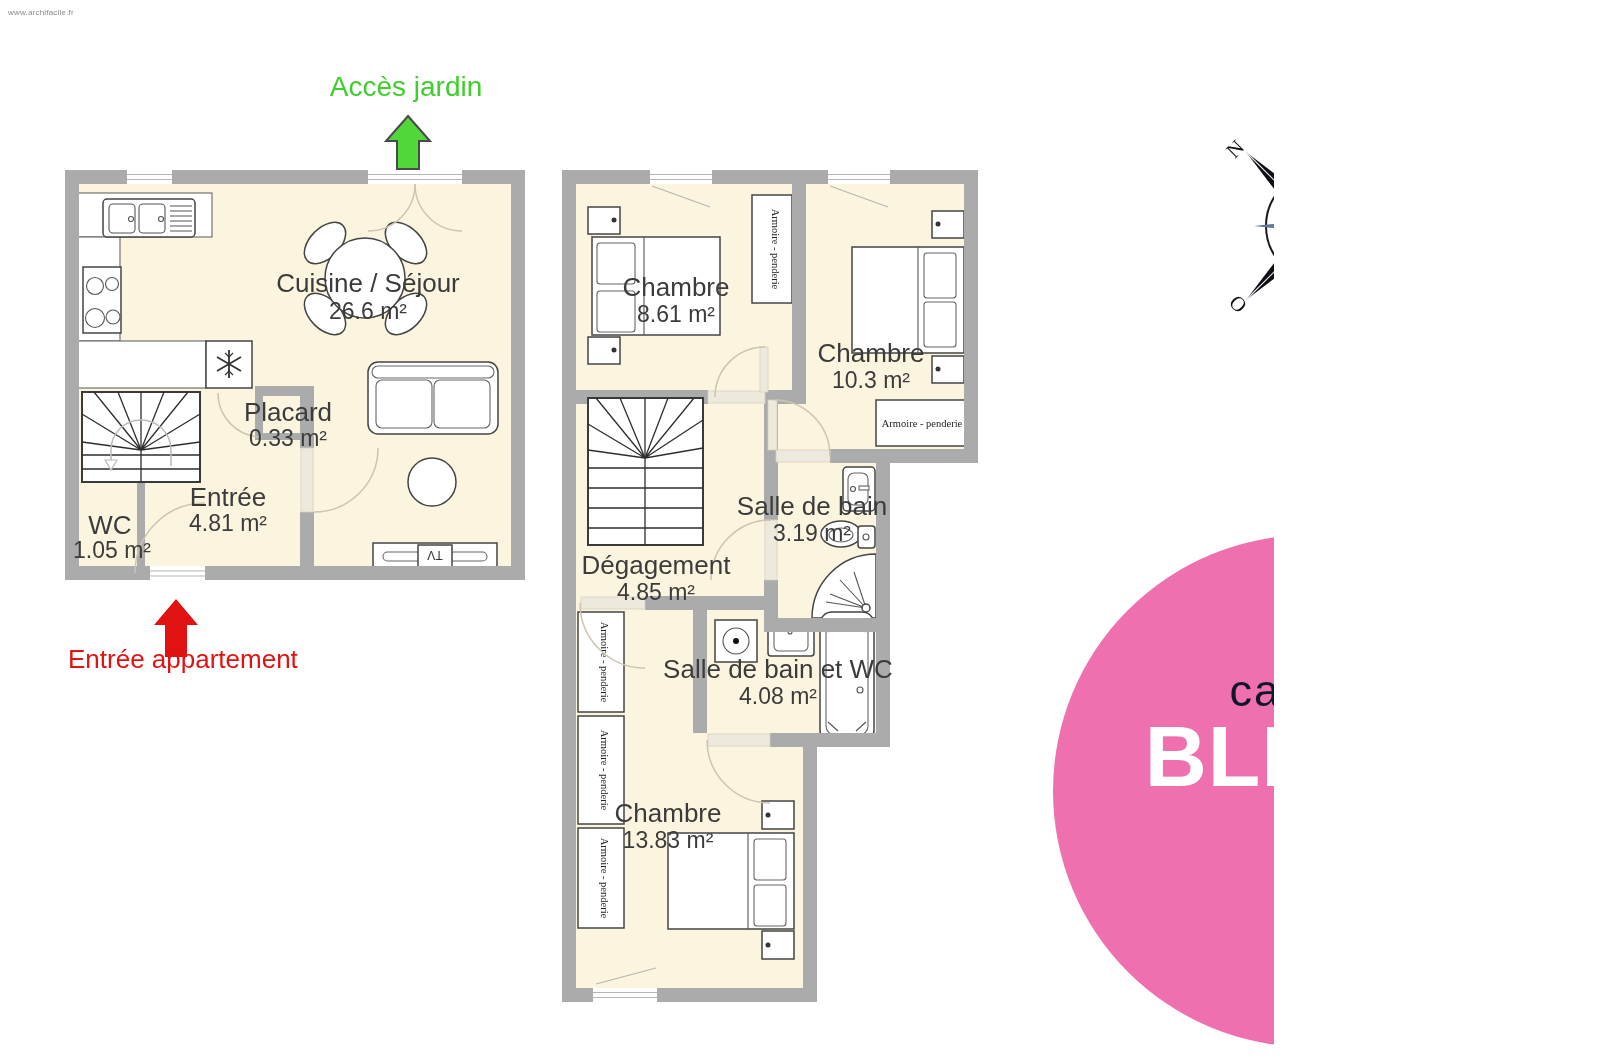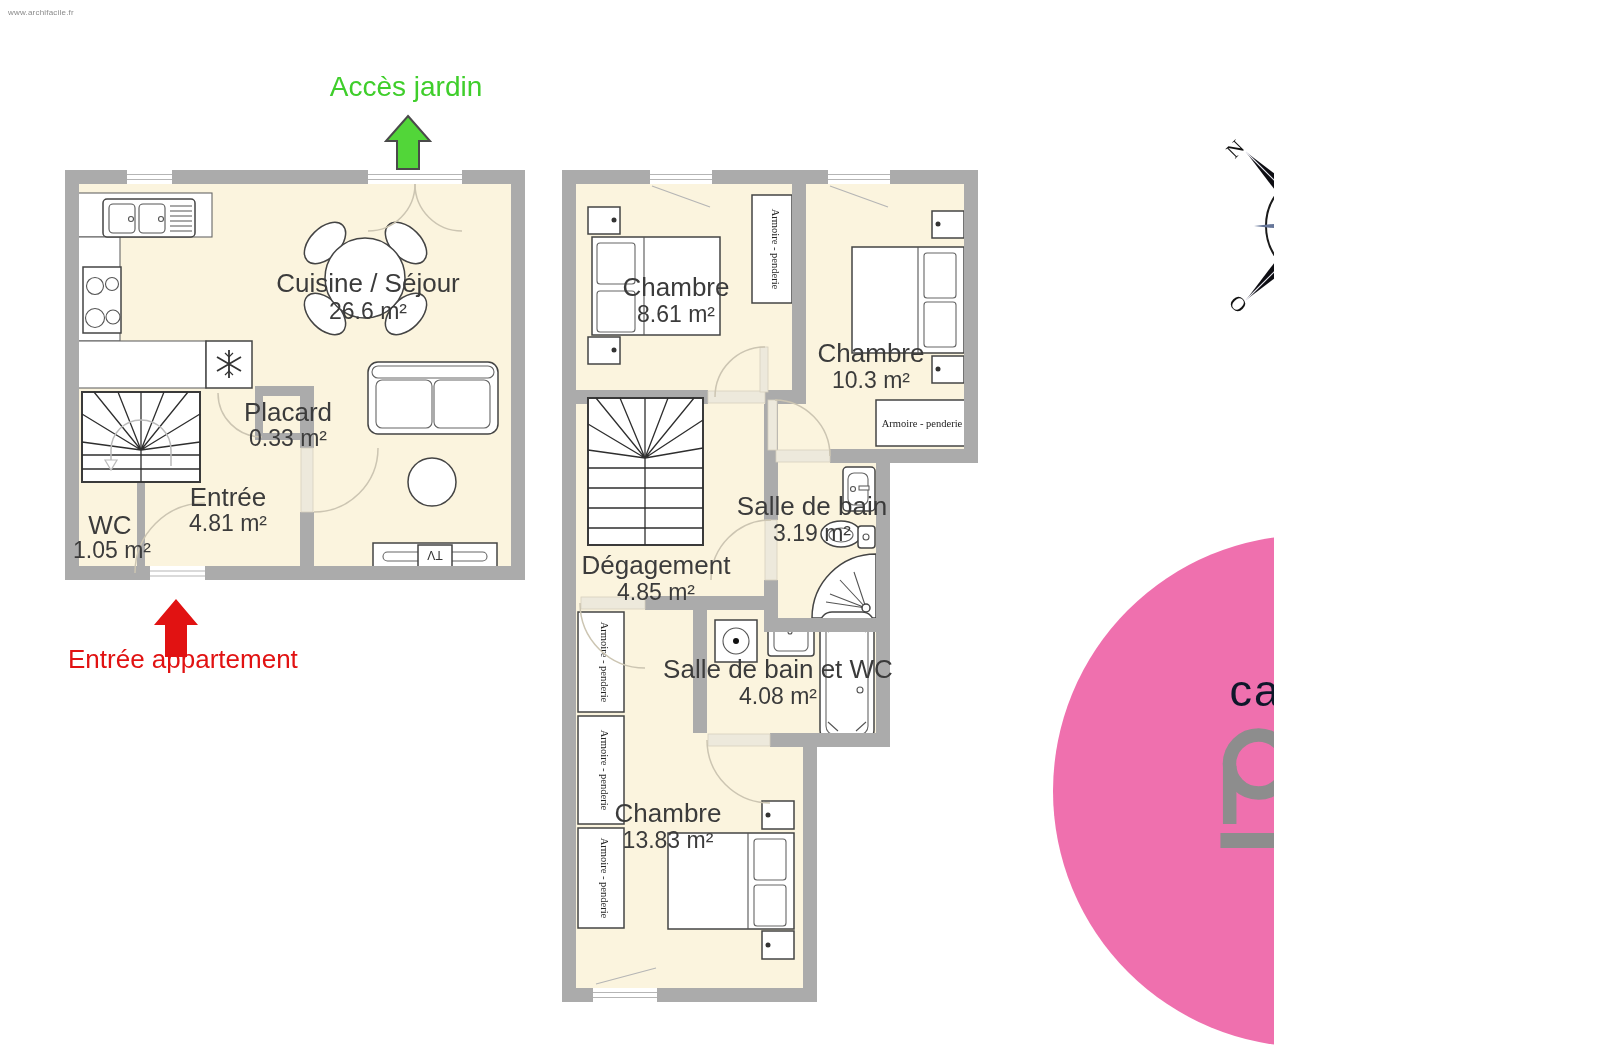--- a/index.html
+++ b/index.html
@@ -347,20 +347,21 @@
     <text x="20" y="28" transform="rotate(-45 20 28)">N</text>
     <text x="180" y="28" transform="rotate(45 180 28)">E</text>
     <text x="20" y="180" transform="rotate(-135 20 176)">O</text>
     <text x="180" y="180" transform="rotate(135 180 176)">S</text>
   </svg>
 
 
   <div class="logo-circle">
     <div class="logo-cabinet">cabinet</div>
     <div class="logo-word">
+      <span>BLI</span>
       <svg class="q-glyph" width="82" height="132" viewBox="0 0 82 132">
         <circle cx="41" cy="43" r="29" fill="none" stroke="#8D8D8D" stroke-width="13.5"></circle>
         <rect x="5.5" y="45" width="13.5" height="58" fill="#8D8D8D"></rect>
         <rect x="3" y="112" width="76" height="15" fill="#8D8D8D"></rect>
       </svg>
       <span>U</span>
       <span class="e-glyph">
           <i class="b1"></i>
           <i class="b2"></i>
           <i class="b3"></i>

